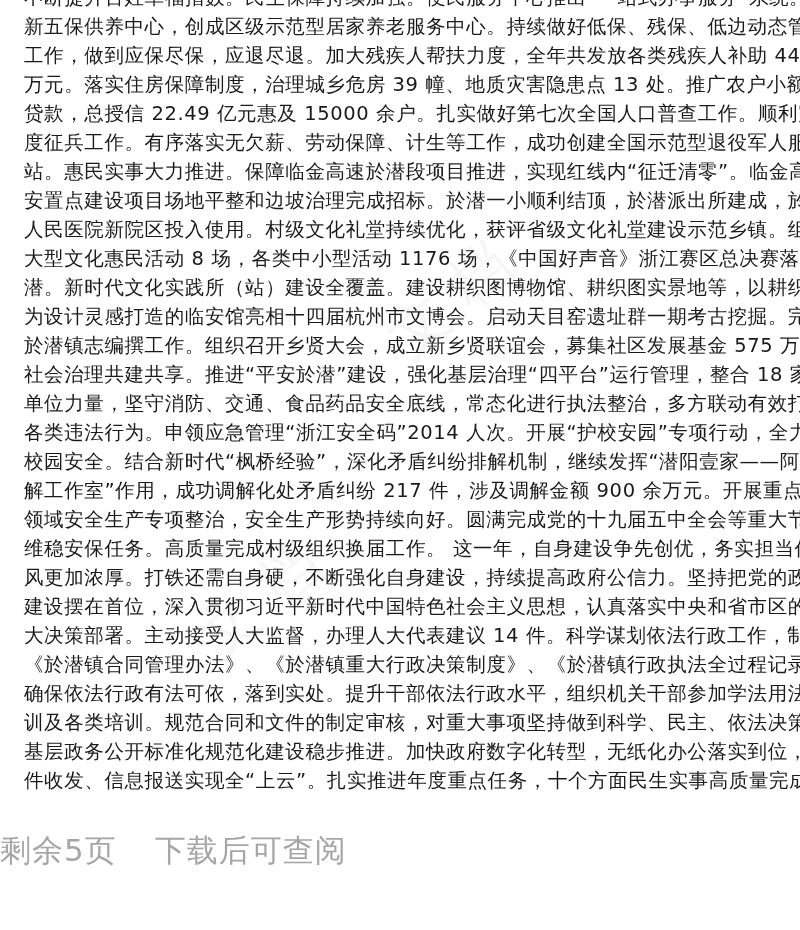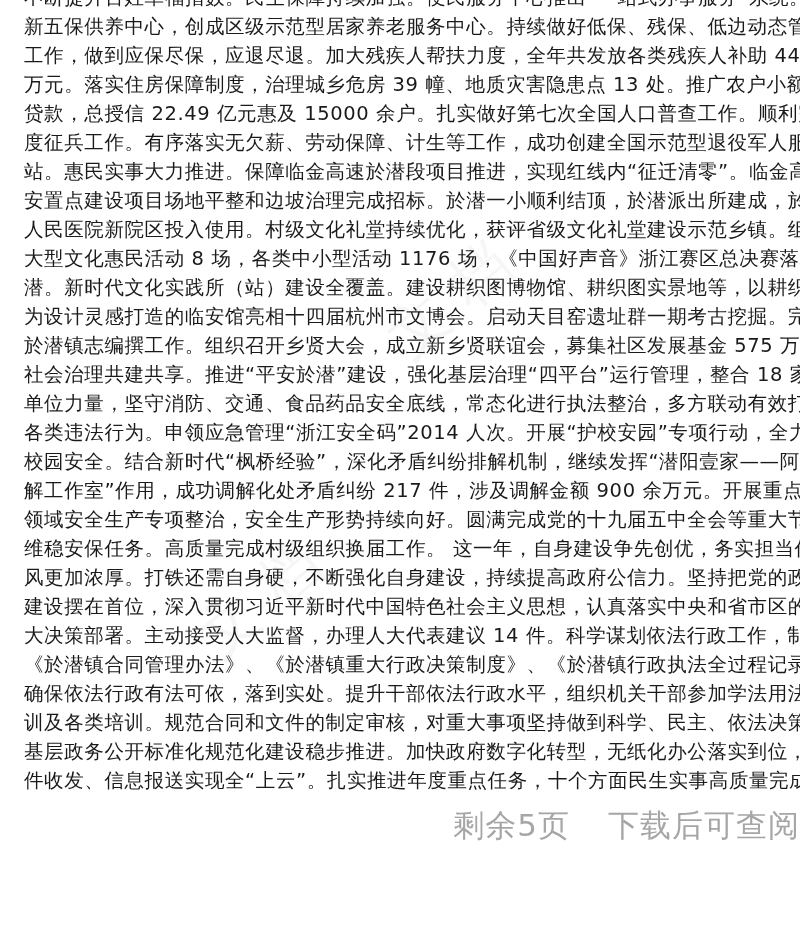--- a/index.html
+++ b/index.html
@@ -52,23 +52,23 @@
       white-space: nowrap;
       pointer-events: none;
     }
     .watermark.w2 {
       left: 190px;
       top: 560px;
     }
     .remaining-notice {
       position: absolute;
       left: 0;
-      top: 805px;
+      top: 830px;
       width: 800px;
-      text-align: right;
+      text-align: left;
       font-size: 31px;
       color: #a6a6a6;
       letter-spacing: 1px;
     }
     .remaining-notice span {
       display: inline-block;
     }
     .remaining-notice .gap {
       width: 38px;
     }

